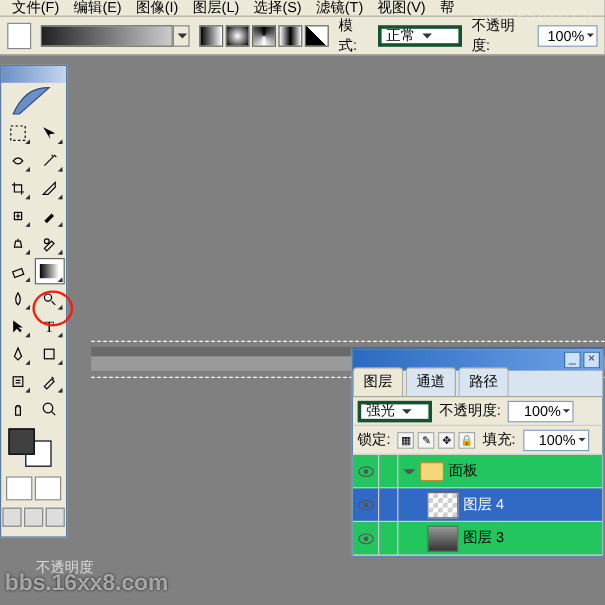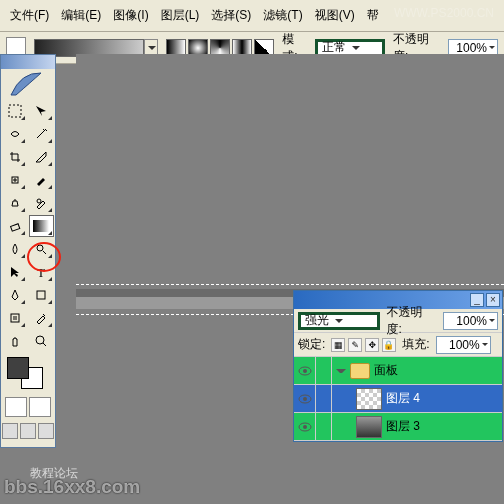--- a/index.html
+++ b/index.html
@@ -1,17 +1,17 @@
 <!DOCTYPE html>
 <html><head>
 <meta charset="utf-8">
 <style>
 * { box-sizing: border-box; margin: 0; padding: 0; }
 body { font-family: "SimSun", sans-serif; font-size: 12px; background: #808080; width: 504px; height: 504px; overflow: hidden; position: relative; }
-.menubar { background: #ece9d8; height: 32px; display: flex; align-items: center; padding: 0 4px; border-bottom: 1px solid #aca899; }
+.menubar { background: #ece9d8; height: 14px; display: flex; align-items: center; padding: 0 4px; border-bottom: 1px solid #aca899; }
 .menubar .item { padding: 2px 6px; cursor: default; }
 .optbar { background: #ece9d8; height: 32px; display: flex; align-items: center; padding: 0 6px; gap: 8px; border-bottom: 1px solid #aca899; }
 .tool-icon { width: 22px; height: 22px; border: 1px solid #888; background: #fff; }
 .grad-preview { width: 110px; height: 18px; background: linear-gradient(90deg,#222,#ccc); border: 1px solid #666; }
 .dropdown-btn { width: 14px; height: 18px; background: #ece9d8; border: 1px solid #888; position: relative; }
 .dropdown-btn::after { content: ""; position: absolute; top: 6px; left: 3px; border: 4px solid transparent; border-top-color: #333; }
 .grad-types { display: flex; gap: 2px; }
 .grad-btn { width: 20px; height: 18px; border: 1px solid #666; }
 .g1 { background: linear-gradient(90deg,#000,#fff); }
 .g2 { background: radial-gradient(circle,#fff,#000); }
@@ -266,22 +266,27 @@
   <div class="band1"></div>
   <div class="band2"></div>
   <div class="sel-bot"></div>
 </div>
 
 <div class="layers-panel">
   <div class="lp-title">
     <div class="lp-tbtn">_</div>
     <div class="lp-tbtn">×</div>
   </div>
+  <div class="lp-tabs">
+    <div class="lp-tab">图层</div>
+    <div class="lp-tab inactive">通道</div>
+    <div class="lp-tab inactive">路径</div>
+  </div>
   <div class="lp-row1">
-    <div class="select" style="width:83px;">
+    <div class="select" style="width:62px;">
       <span>强光</span>
         <span class="arrow"></span>
     </div>
     <span>不透明度:</span>
     <div class="pct-input">
       <span>100%</span>
         <span class="arrow"></span>
     </div>
   </div>
   <div class="lp-row2">
@@ -332,14 +337,14 @@
         </div>
       <div class="link"></div>
       <div class="indent"></div>
       <div class="thumb grad"></div>
       <span>图层 3</span>
     </div>
   </div>
 </div>
 
 <div class="watermark1">WWW.PS2000.CN</div>
-<div class="watermark3">教程论坛</div>
+<div class="watermark3">不透明度</div>
 <div class="watermark2">bbs.16xx8.com</div>
 
 </body></html>

